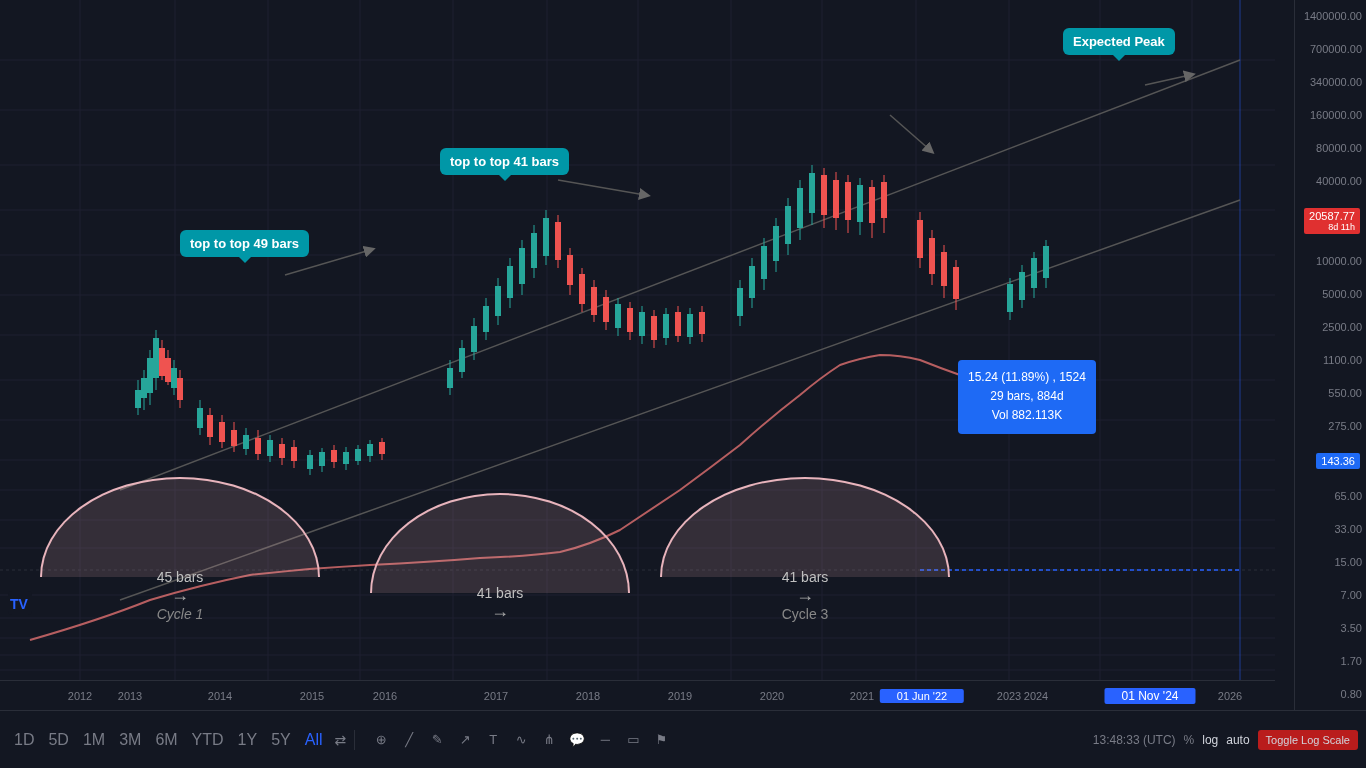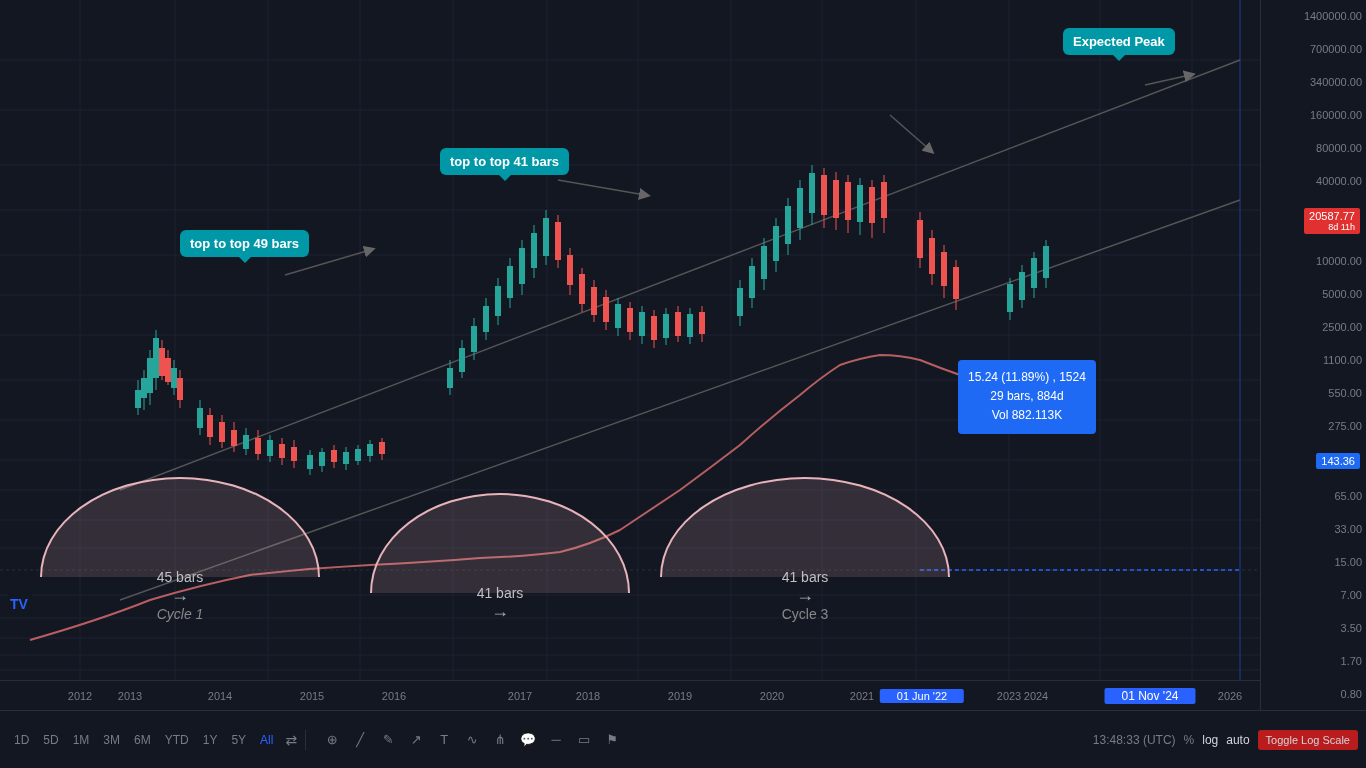--- a/index.html
+++ b/index.html
@@ -10,21 +10,21 @@
       width: 1366px;
       height: 768px;
       background: #131722;
     }
 
     
     #price-axis {
       position: absolute;
       right: 0;
       top: 0;
-      width: 106px;
+      width: 72px;
       height: 710px;
       background: #131722;
       border-left: 1px solid #2a2e39;
       display: flex;
       flex-direction: column;
       justify-content: space-between;
       padding: 10px 4px;
       font-size: 11px;
       color: #787b86;
       z-index: 10;
@@ -81,21 +81,21 @@
 
     #timeframe-buttons {
       display: flex;
       align-items: center;
       padding-left: 8px;
       gap: 2px;
     }
 
     .tf-btn {
       padding: 3px 6px;
-      font-size: 12px;
+      font-size: 16px;
       color: #787b86;
       background: transparent;
       border: none;
       cursor: pointer;
       border-radius: 3px;
     }
     .tf-btn.active { color: #2962ff; }
 
     #drawing-tools {
       display: flex;
@@ -494,22 +494,22 @@
         <text x="2" y="18" font-size="14" font-weight="bold" fill="#2962ff">TV</text>
       </svg>
     </div>
   </div>
 
   <div id="time-axis">
     <span class="time-label" style="left:80px;">2012</span>
     <span class="time-label" style="left:130px;">2013</span>
     <span class="time-label" style="left:220px;">2014</span>
     <span class="time-label" style="left:312px;">2015</span>
-    <span class="time-label" style="left:394px;">2016</span>
-    <span class="time-label" style="left:520px;">2017</span>
+    <span class="time-label" style="left:385px;">2016</span>
+    <span class="time-label" style="left:496px;">2017</span>
     <span class="time-label" style="left:588px;">2018</span>
     <span class="time-label" style="left:680px;">2019</span>
     <span class="time-label" style="left:772px;">2020</span>
     <span class="time-label" style="left:862px;">2021</span>
     <span class="time-label" style="left:916px;">20</span>
     <span class="time-label time-label-active" style="left:922px; font-size:11px;">01 Jun '22</span>
     <span class="time-label" style="left:1009px;">2023</span>
     <span class="time-label" style="left:1036px;">2024</span>
     <span class="time-label time-label-active" style="left:1150px; font-size:12px;">01 Nov '24</span>
     <span class="time-label" style="left:1230px;">2026</span>

